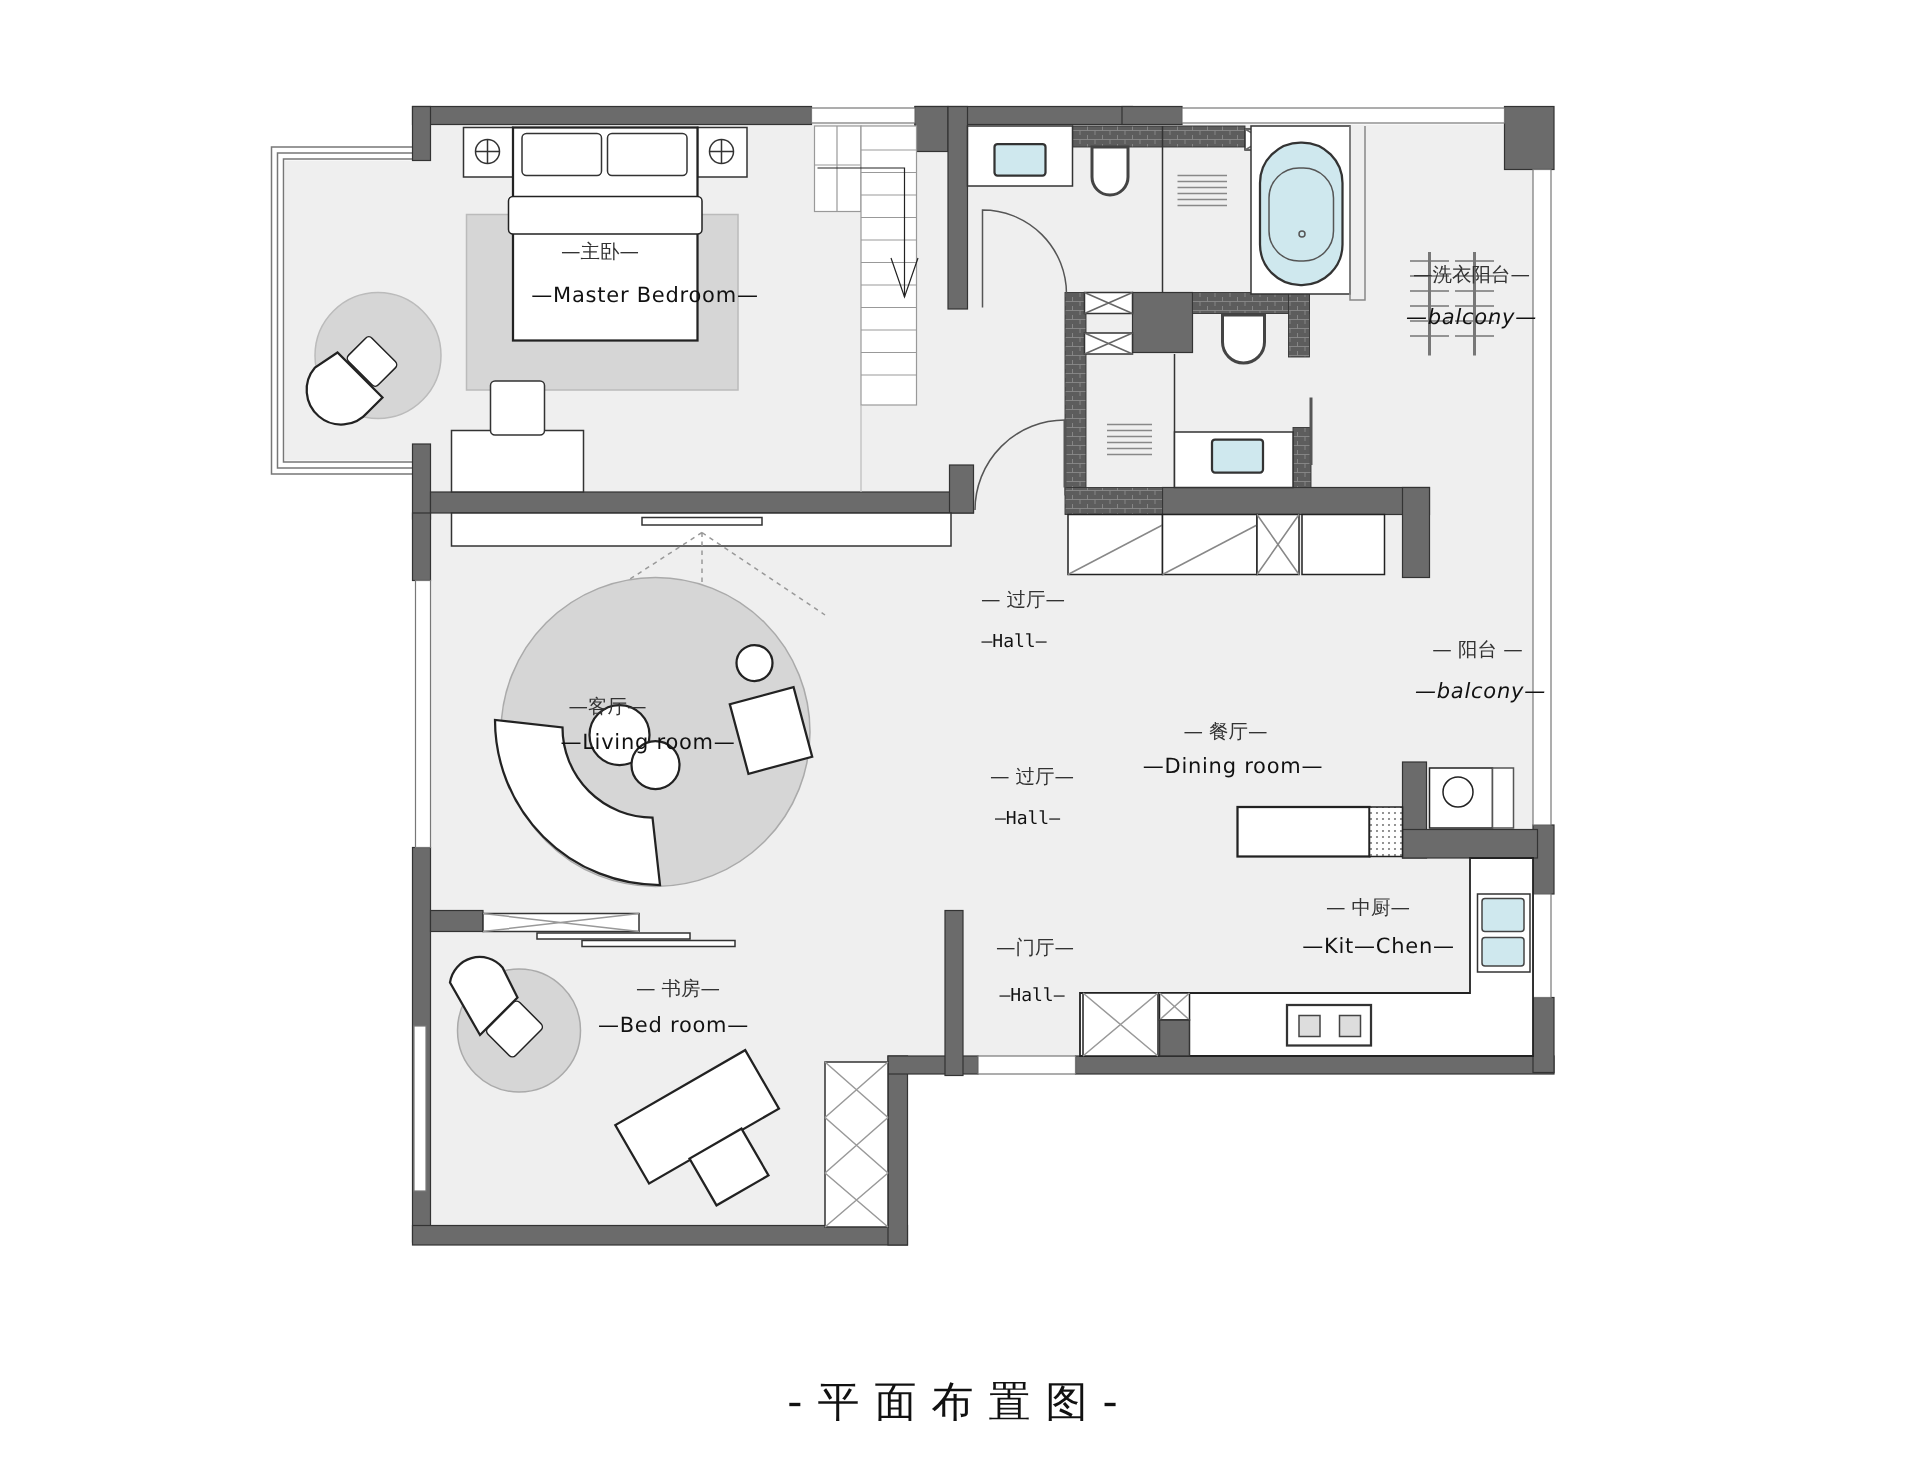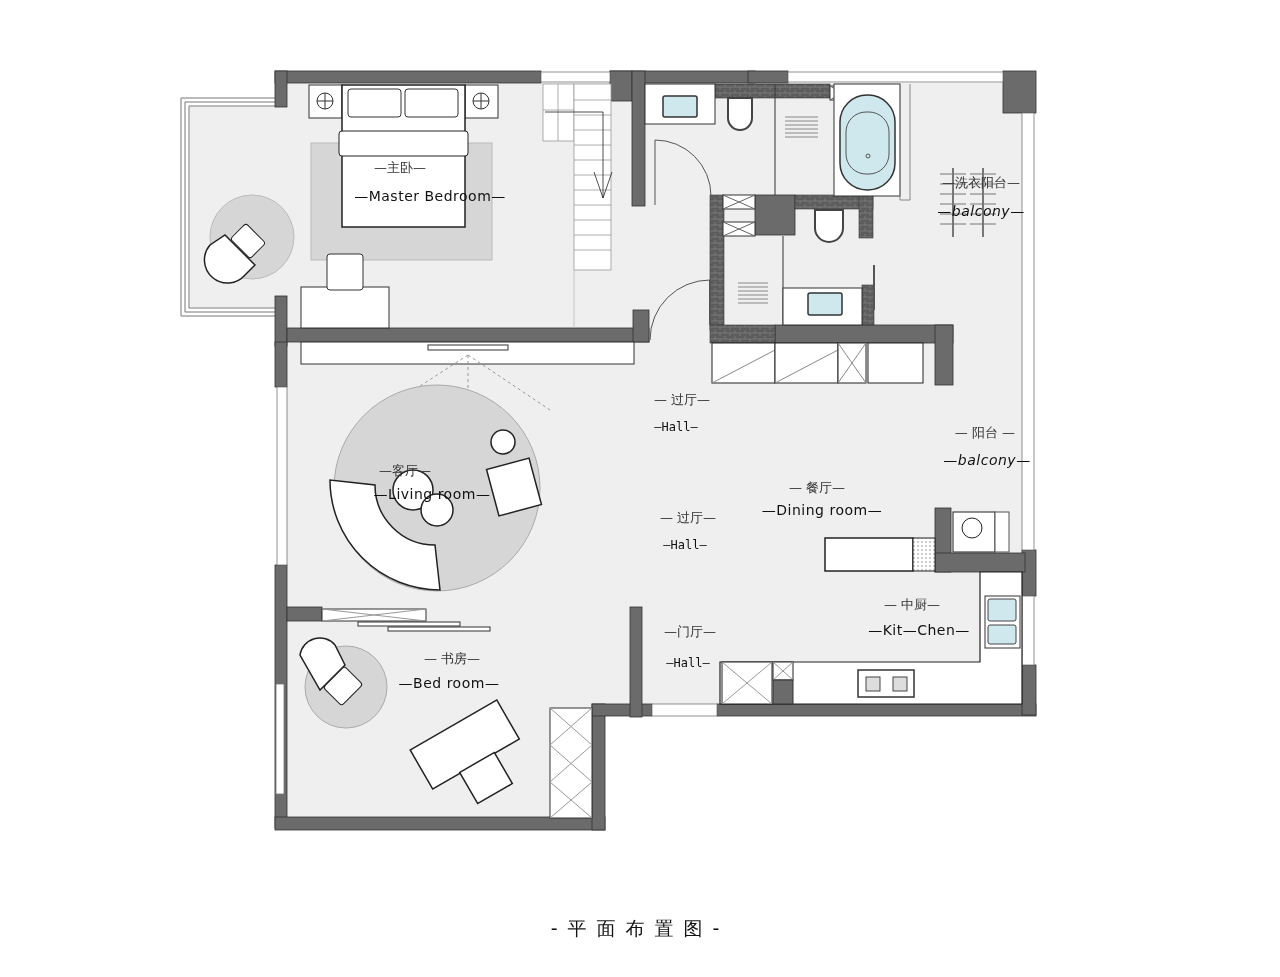--- a/index.html
+++ b/index.html
@@ -2,21 +2,21 @@
 <html><head>
 <meta charset="utf-8">
 <style>
   html,body{margin:0;padding:0;background:#ffffff;}
   body{width:1280px;height:977px;position:relative;overflow:hidden;font-family:"DejaVu Sans","Liberation Sans",sans-serif;}
   #plan{position:absolute;left:0;top:0;width:1280px;height:977px;}
   .lbl-cn{font-family:"DejaVu Sans",sans-serif;font-size:13px;fill:#333;text-anchor:middle;}
   .lbl-en{font-family:"DejaVu Sans",sans-serif;font-size:14px;fill:#111;text-anchor:middle;letter-spacing:0.5px;}
   .lbl-hall{font-family:"DejaVu Sans Mono",monospace;font-size:12px;fill:#111;text-anchor:middle;}
   .lbl-it{font-style:italic;}
-  .caption{position:absolute;left:0;width:1280px;top:916px;text-align:center;font-family:"DejaVu Sans",sans-serif;font-size:19px;letter-spacing:10px;color:#111;}
+  .caption{position:absolute;left:0;width:1280px;top:916px;text-align:center;font-family:"DejaVu Sans",sans-serif;font-size:28px;letter-spacing:10px;color:#111;}
 </style>
 </head>
 <body>
 
 <svg id="plan" viewBox="0 0 1280 977" xmlns="http://www.w3.org/2000/svg">
   <defs>
     <pattern id="brick" width="10" height="6" patternUnits="userSpaceOnUse">
       <rect width="10" height="6" fill="#5d5d5d"></rect>
       <path d="M0 3H10M5 0V3M0 3V6M10 3V6" stroke="#8a8a8a" stroke-width="0.6"></path>
     </pattern>

